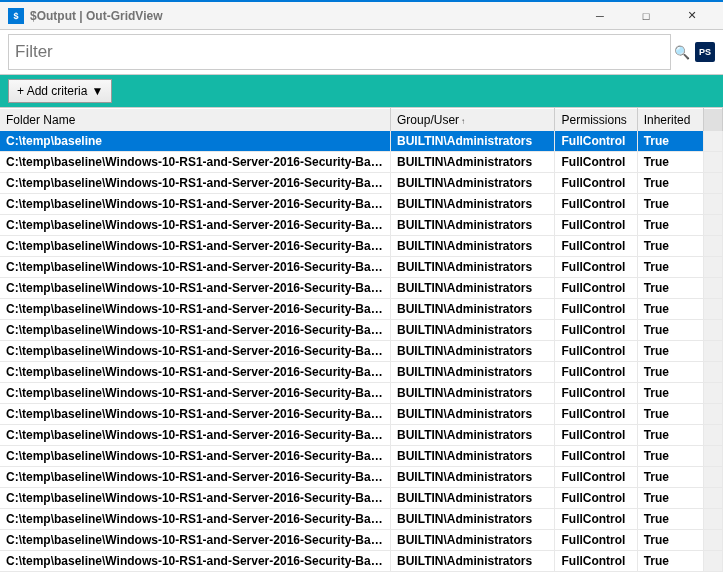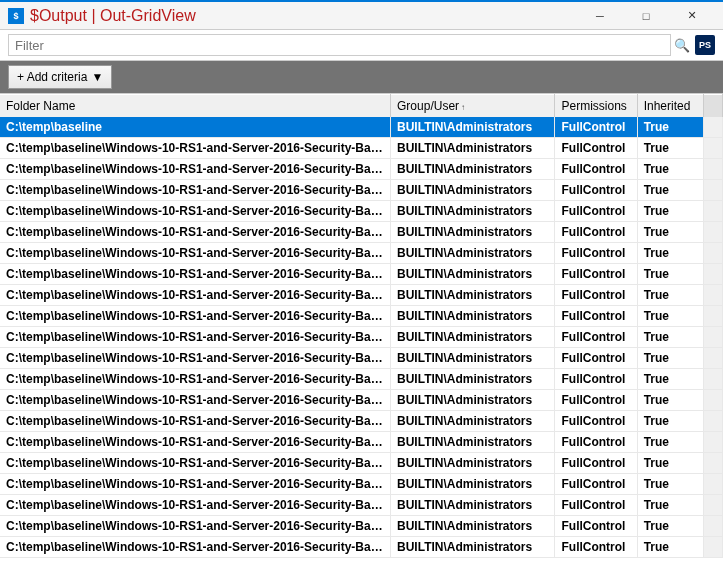--- a/index.html
+++ b/index.html
@@ -34,22 +34,23 @@
       height: 16px;
       background: #0078d7;
       display: flex;
       align-items: center;
       justify-content: center;
       color: white;
       font-size: 9px;
       font-weight: bold;
     }
     .title-text {
-      font-size: 16px;
-      color: #b91c1c;
+      font-size: 12px;
+      color: #737373;
+      font-weight: bold;
     }
     .title-controls {
       display: flex;
       gap: 0;
     }
     .title-btn {
       width: 46px;
       height: 30px;
       border: none;
       background: transparent;
@@ -66,22 +67,22 @@
       background: white;
       border-bottom: 1px solid #ccc;
       padding: 4px 8px;
       display: flex;
       align-items: center;
       gap: 4px;
     }
     .search-input {
       flex: 1;
       border: 1px solid #ccc;
-      padding: 3px 6px;
-      font-size: 13px;
+      padding: 17px 6px;
+      font-size: 17px;
       outline: none;
       height: 22px;
     }
     .search-icon {
       color: #555;
       font-size: 13px;
     }
     .powershell-icon {
       width: 20px;
       height: 20px;
@@ -90,21 +91,21 @@
       font-size: 9px;
       font-weight: bold;
       display: flex;
       align-items: center;
       justify-content: center;
       border-radius: 2px;
     }
 
     
     .toolbar {
-      background: #737373;
+      background: #14b8a6;
       border-bottom: 1px solid #ccc;
       padding: 4px 8px;
       display: flex;
       align-items: center;
     }
     .add-criteria-btn {
       border: 1px solid #999;
       background: linear-gradient(to bottom, #f8f8f8, #e8e8e8);
       padding: 3px 8px;
       font-size: 12px;

